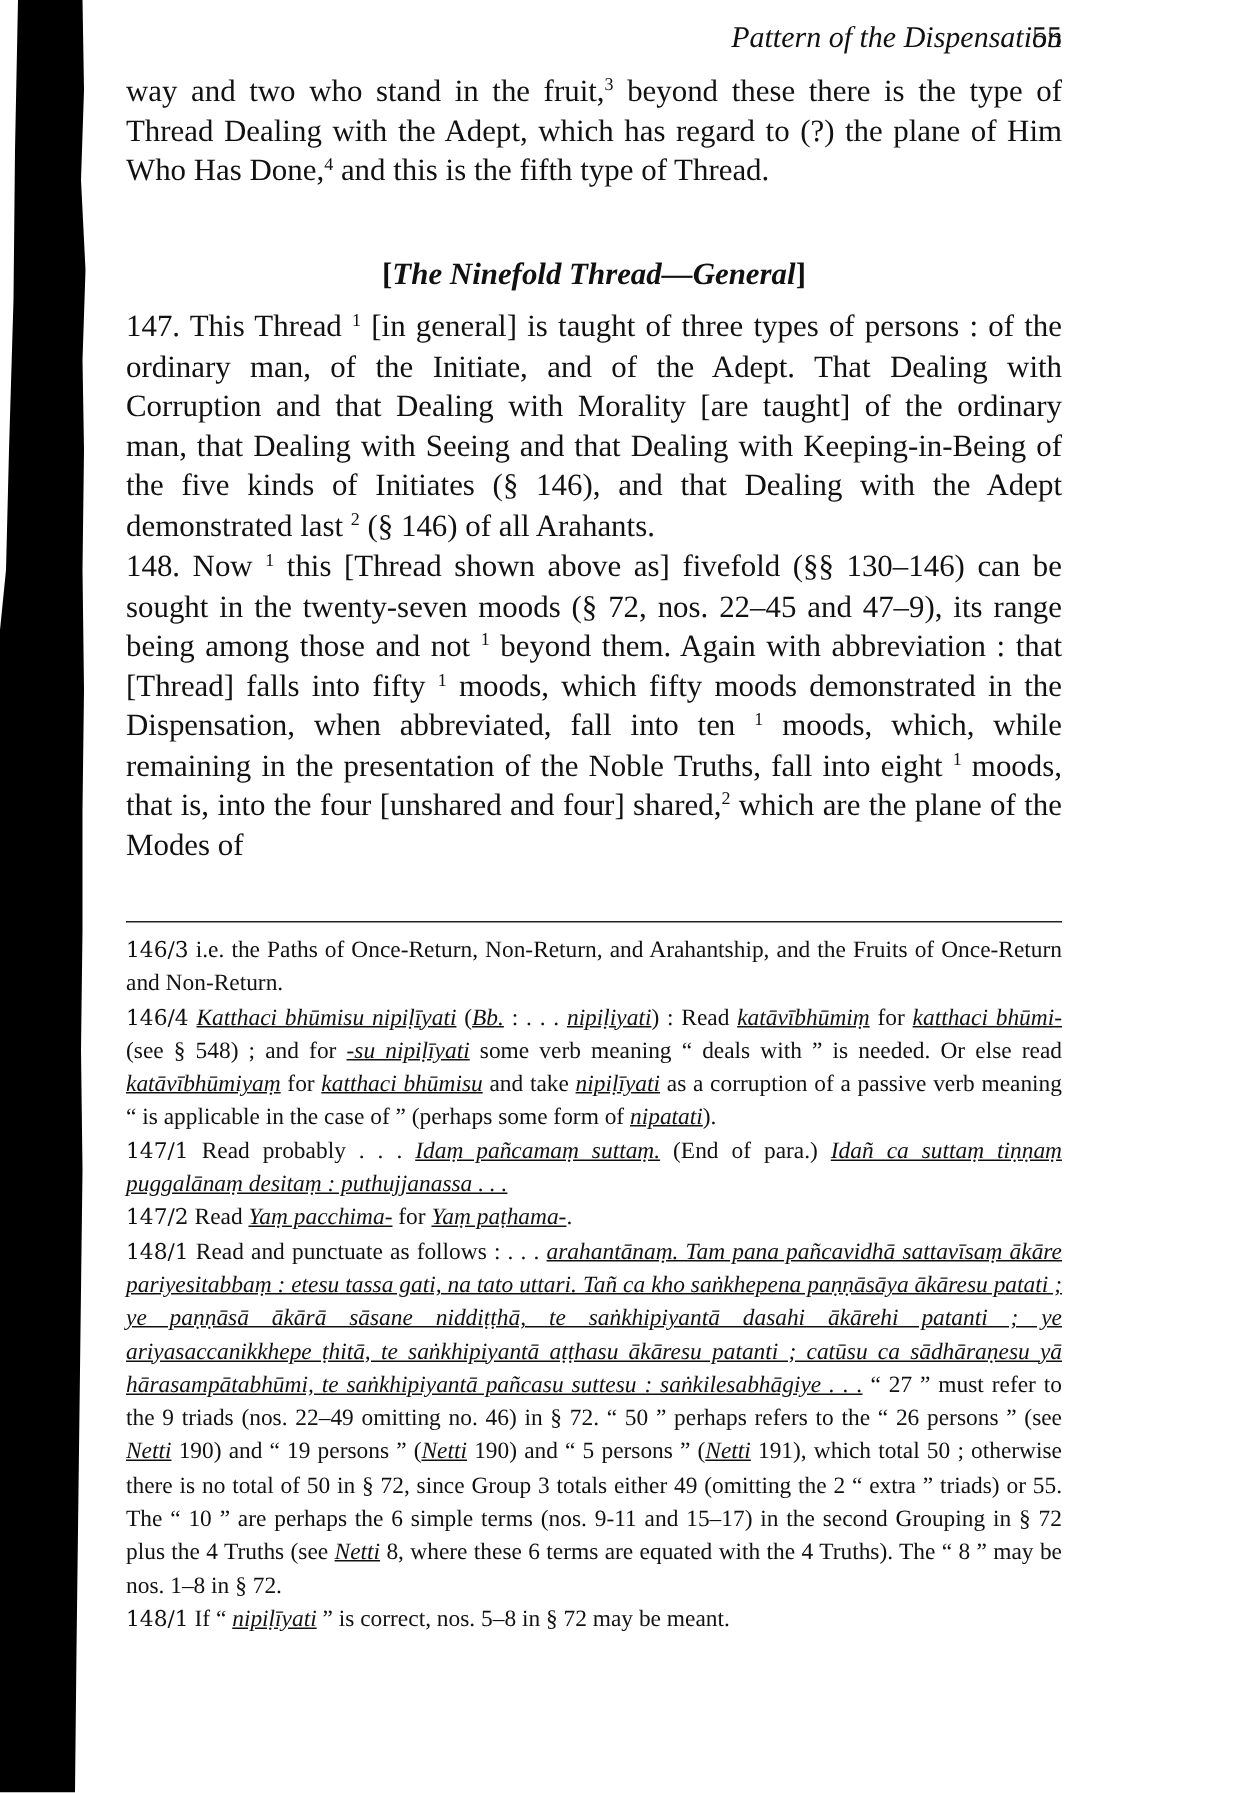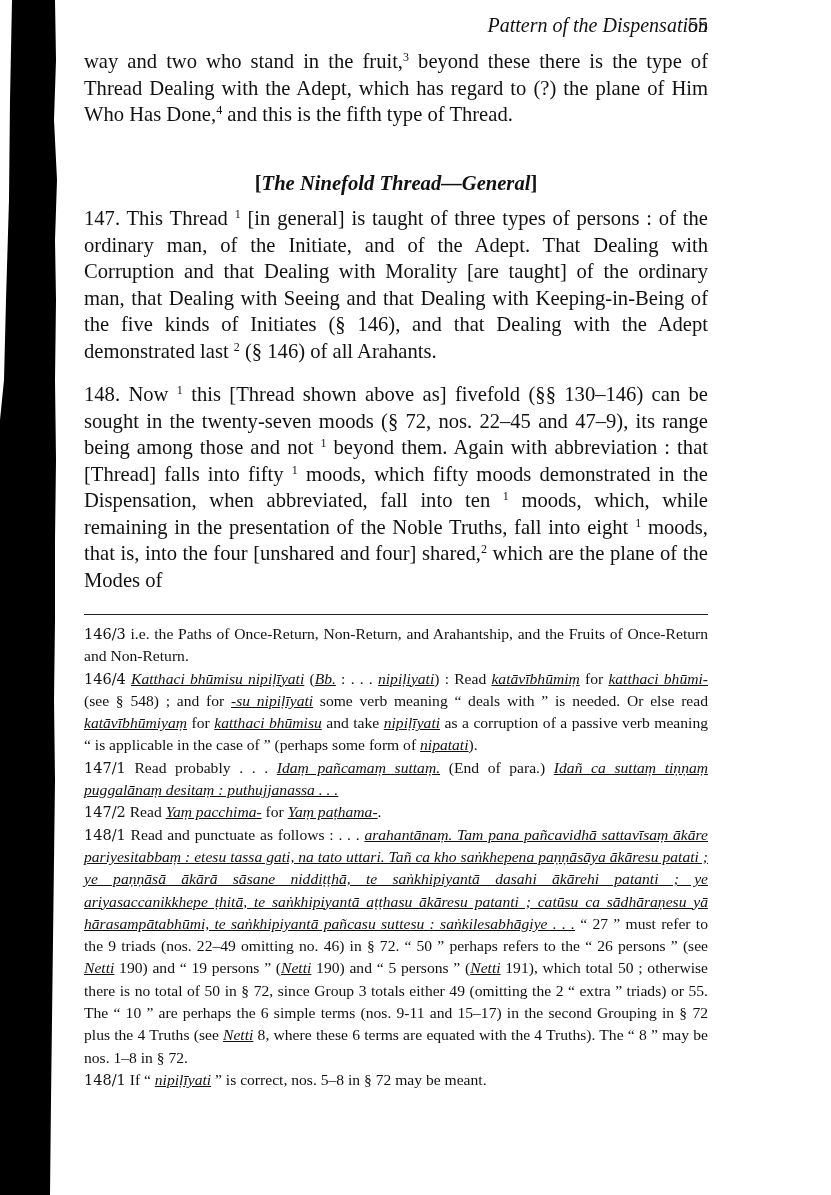--- a/index.html
+++ b/index.html
@@ -70,21 +70,21 @@
     top: 172px;
     left: 0;
     width: 624px;
     text-align: center;
     font-family: "Liberation Serif", serif;
     font-size: 20.6px;
     font-weight: bold;
   }
   .section-heading .it { font-style: italic; }
   .p-147 { top: 205px; }
-  .p-148 { top: 381px; }
+  .p-148 { top: 365px; }
   .separator {
     position: absolute;
     top: 614px;
     left: 0;
     width: 624px;
     height: 0;
     border-top: 1.5px solid #222222;
   }
   .footnotes {
     position: absolute;

